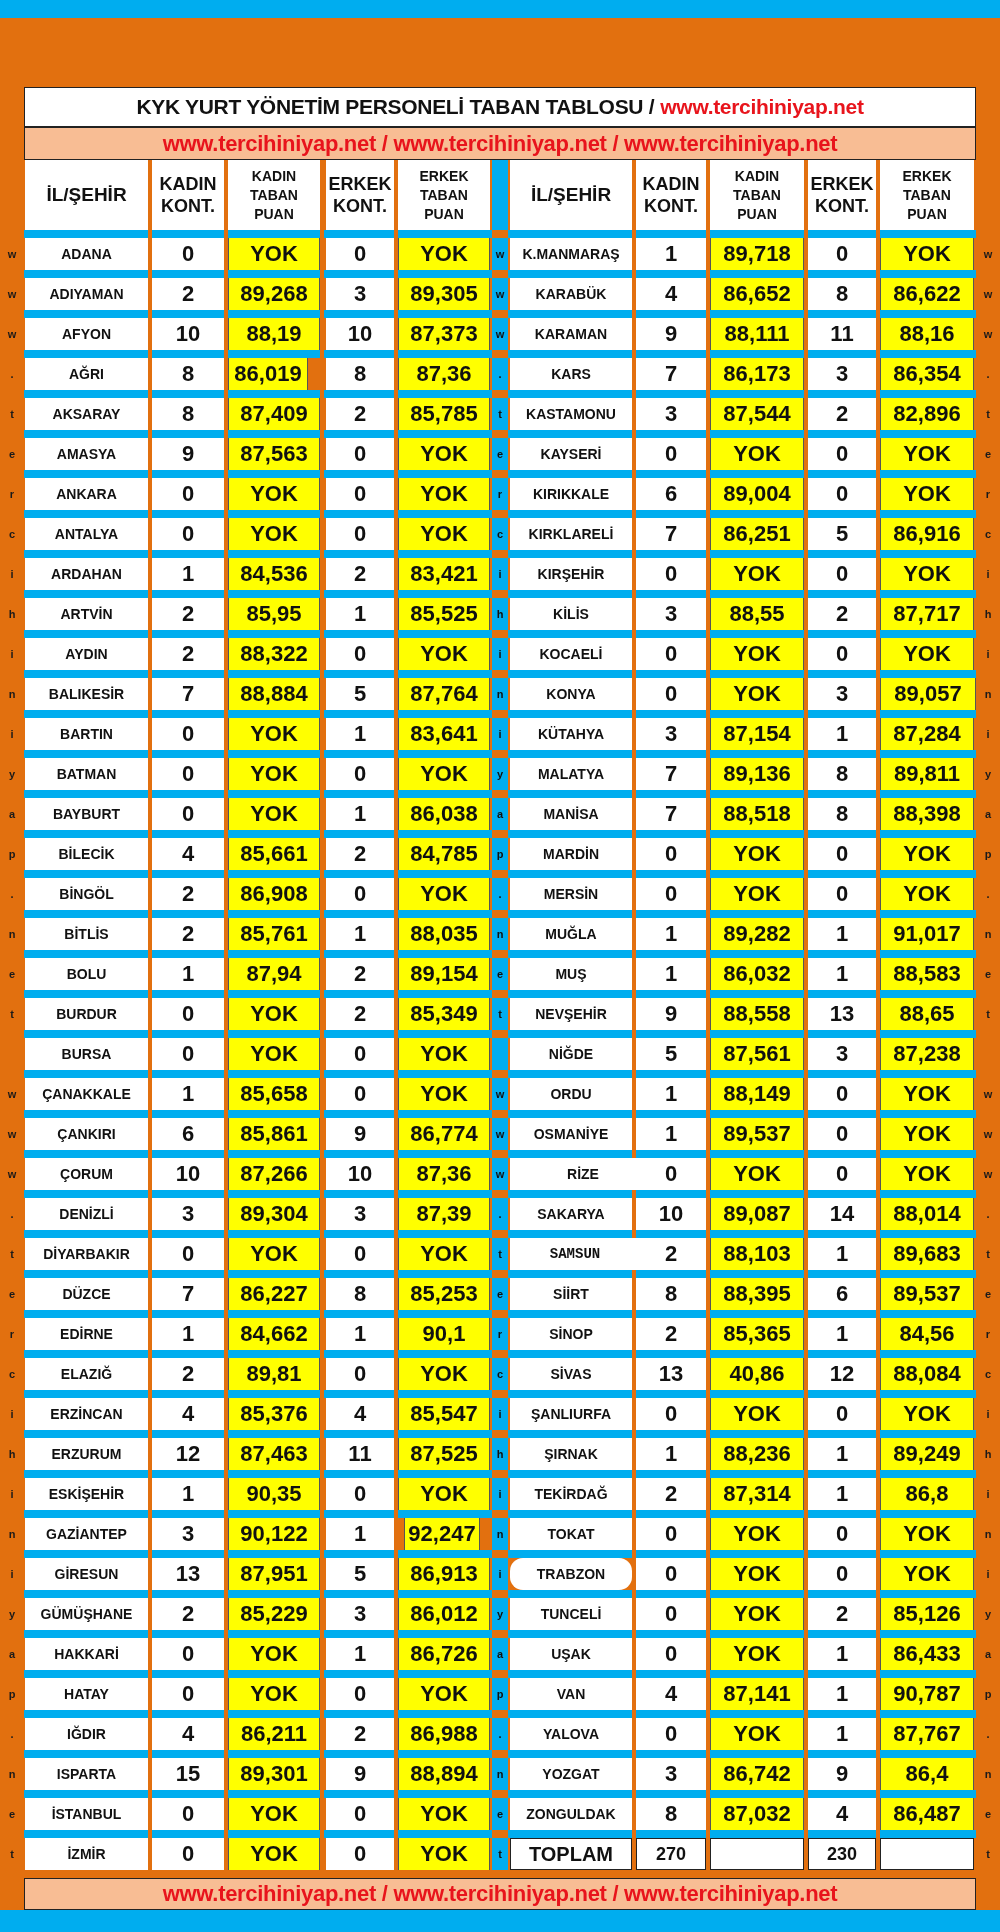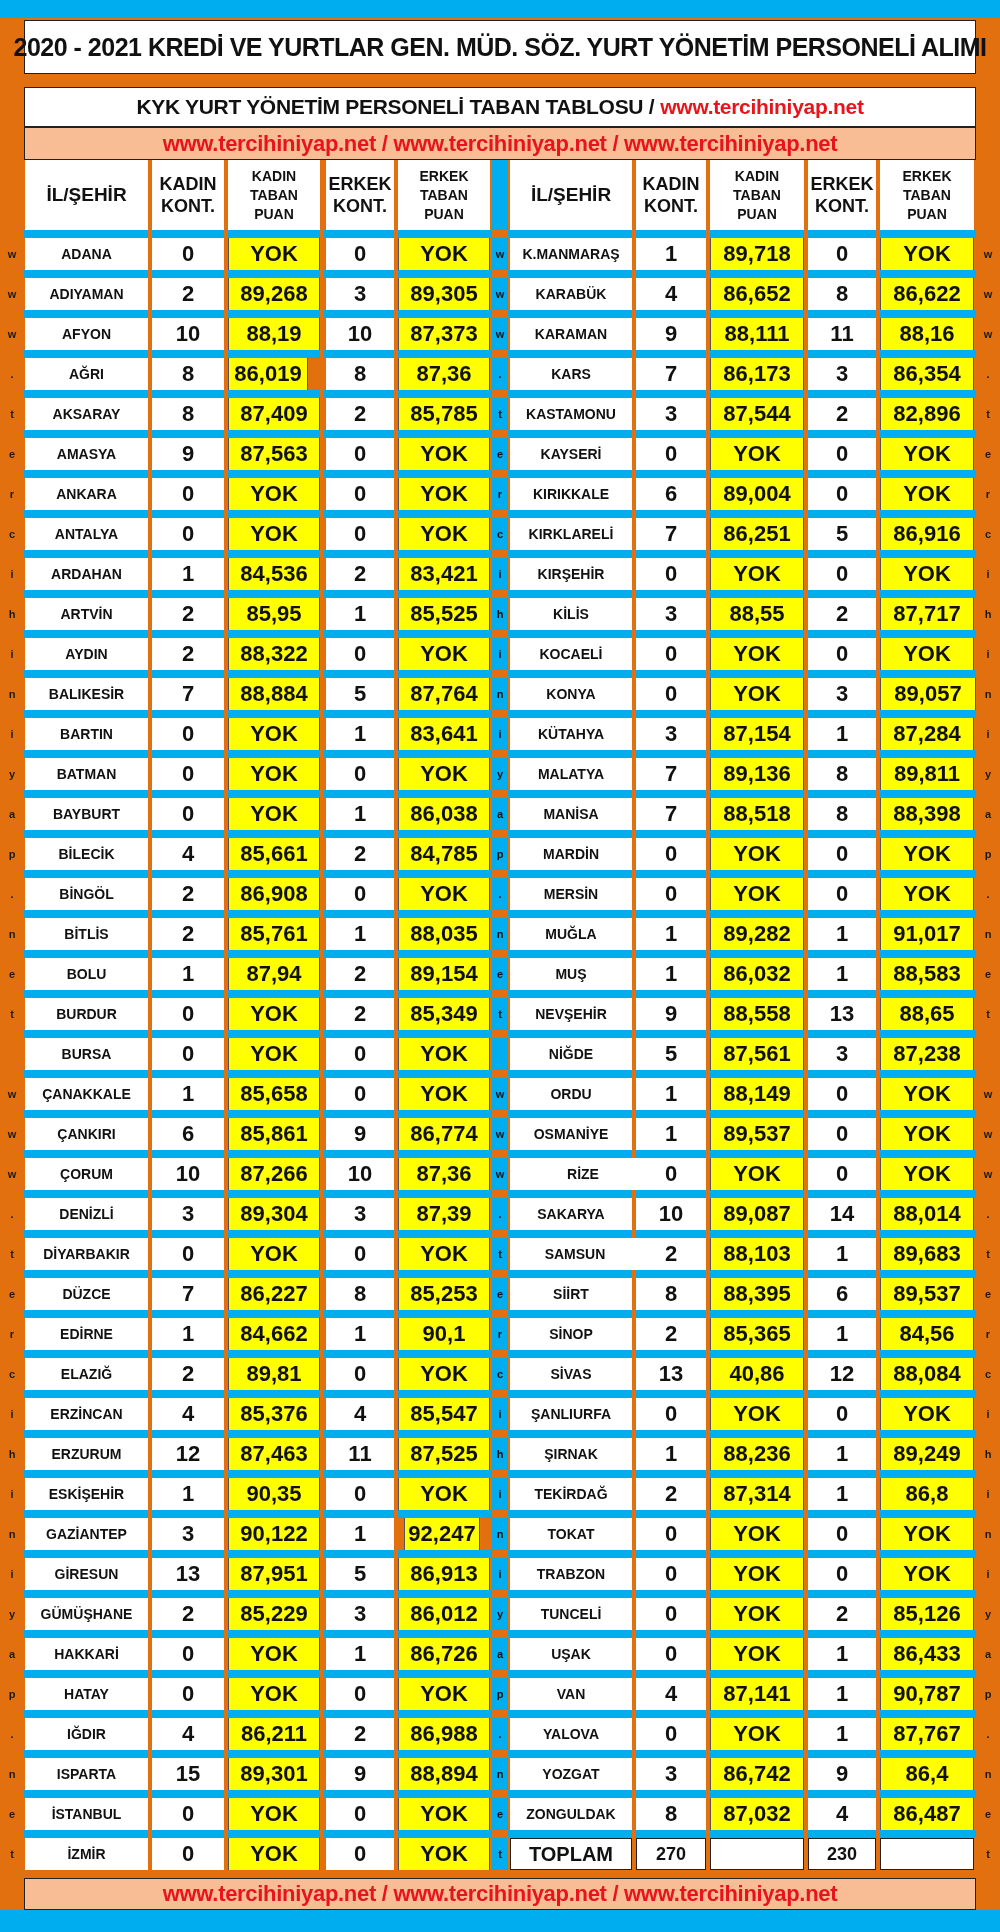--- a/index.html
+++ b/index.html
@@ -31,21 +31,20 @@
   .cell.total-lbl { background: #fff; font-size: 20px; border: 1px solid #222; }
   .cell.total { background: #fff; font-size: 18px; border: 1px solid #222; }
   .cell.blank { background: #fff; border: 1px solid #222; }
   .side { position: absolute; width: 20px; height: 32px; display: flex; align-items: center; justify-content: center; font-size: 11px; font-weight: bold; color: #1a1a1a; }
   .midletter { position: absolute; left: 468px; width: 16px; height: 32px; display: flex; align-items: center; justify-content: center; font-size: 11px; font-weight: bold; color: #111; }
 </style>
 </head>
 <body>
 
 <div id="frame">
-  <div class="box" id="title">2020 - 2021 KREDİ VE YURTLAR GEN. MÜD. SÖZ. YURT YÖNETİM PERSONELİ ALIMI</div>
   <div class="box" id="subtitle">
     <span>KYK YURT YÖNETİM PERSONELİ TABAN TABLOSU /</span>
     <span class="red">www.tercihiniyap.net</span>
   </div>
   <div class="box salmon" id="topurl">www.tercihiniyap.net / www.tercihiniyap.net / www.tercihiniyap.net</div>
 
   <div id="table">
       <div class="vsep" style="left: 124px; top: 0px; width: 4px; height: 1710px;"></div>
       <div class="vsep" style="left: 200px; top: 0px; width: 4px; height: 1710px;"></div>
       <div class="vsep" style="left: 296px; top: 0px; width: 4px; height: 1710px;"></div>
@@ -842,21 +841,21 @@
       <div class="cell city" style="left: 486px; width: 146px; top: 998px;">RİZE</div>
       <div class="cell num" style="left: 612px; width: 70px; top: 998px;">0</div>
       <div class="cell score" style="left: 686px; width: 94px; top: 998px;">YOK</div>
       <div class="cell num" style="left: 784px; width: 68px; top: 998px;">0</div>
       <div class="cell score" style="left: 856px; width: 94px; top: 998px;">YOK</div>
       <div class="cell city" style="left: 486px; width: 122px; top: 1038px;">SAKARYA</div>
       <div class="cell num" style="left: 612px; width: 70px; top: 1038px;">10</div>
       <div class="cell score" style="left: 686px; width: 94px; top: 1038px;">89,087</div>
       <div class="cell num" style="left: 784px; width: 68px; top: 1038px;">14</div>
       <div class="cell score" style="left: 856px; width: 94px; top: 1038px;">88,014</div>
-      <div class="cell city" style="left: 486px; width: 130px; top: 1078px;">SAMSUN</div>
+      <div class="cell city" style="left: 486px; width: 130px; top: 1078px; font-family: Liberation Mono, monospace;">SAMSUN</div>
       <div class="cell num" style="left: 612px; width: 70px; top: 1078px;">2</div>
       <div class="cell score" style="left: 686px; width: 94px; top: 1078px;">88,103</div>
       <div class="cell num" style="left: 784px; width: 68px; top: 1078px;">1</div>
       <div class="cell score" style="left: 856px; width: 94px; top: 1078px;">89,683</div>
       <div class="cell city" style="left: 486px; width: 122px; top: 1118px;">SİİRT</div>
       <div class="cell num" style="left: 612px; width: 70px; top: 1118px;">8</div>
       <div class="cell score" style="left: 686px; width: 94px; top: 1118px;">88,395</div>
       <div class="cell num" style="left: 784px; width: 68px; top: 1118px;">6</div>
       <div class="cell score" style="left: 856px; width: 94px; top: 1118px;">89,537</div>
       <div class="cell city" style="left: 486px; width: 122px; top: 1158px;">SİNOP</div>
@@ -882,21 +881,21 @@
       <div class="cell city" style="left: 486px; width: 122px; top: 1318px;">TEKİRDAĞ</div>
       <div class="cell num" style="left: 612px; width: 70px; top: 1318px;">2</div>
       <div class="cell score" style="left: 686px; width: 94px; top: 1318px;">87,314</div>
       <div class="cell num" style="left: 784px; width: 68px; top: 1318px;">1</div>
       <div class="cell score" style="left: 856px; width: 94px; top: 1318px;">86,8</div>
       <div class="cell city" style="left: 486px; width: 122px; top: 1358px;">TOKAT</div>
       <div class="cell num" style="left: 612px; width: 70px; top: 1358px;">0</div>
       <div class="cell score" style="left: 686px; width: 94px; top: 1358px;">YOK</div>
       <div class="cell num" style="left: 784px; width: 68px; top: 1358px;">0</div>
       <div class="cell score" style="left: 856px; width: 94px; top: 1358px;">YOK</div>
-      <div class="cell city" style="left: 486px; width: 122px; top: 1398px;">TRABZON</div>
+      <div class="cell city" style="left: 486px; width: 122px; top: 1398px; border-radius: 13px;">TRABZON</div>
       <div class="cell num" style="left: 612px; width: 70px; top: 1398px;">0</div>
       <div class="cell score" style="left: 686px; width: 94px; top: 1398px;">YOK</div>
       <div class="cell num" style="left: 784px; width: 68px; top: 1398px;">0</div>
       <div class="cell score" style="left: 856px; width: 94px; top: 1398px;">YOK</div>
       <div class="cell city" style="left: 486px; width: 122px; top: 1438px;">TUNCELİ</div>
       <div class="cell num" style="left: 612px; width: 70px; top: 1438px;">0</div>
       <div class="cell score" style="left: 686px; width: 94px; top: 1438px;">YOK</div>
       <div class="cell num" style="left: 784px; width: 68px; top: 1438px;">2</div>
       <div class="cell score" style="left: 856px; width: 94px; top: 1438px;">85,126</div>
       <div class="cell city" style="left: 486px; width: 122px; top: 1478px;">UŞAK</div>

